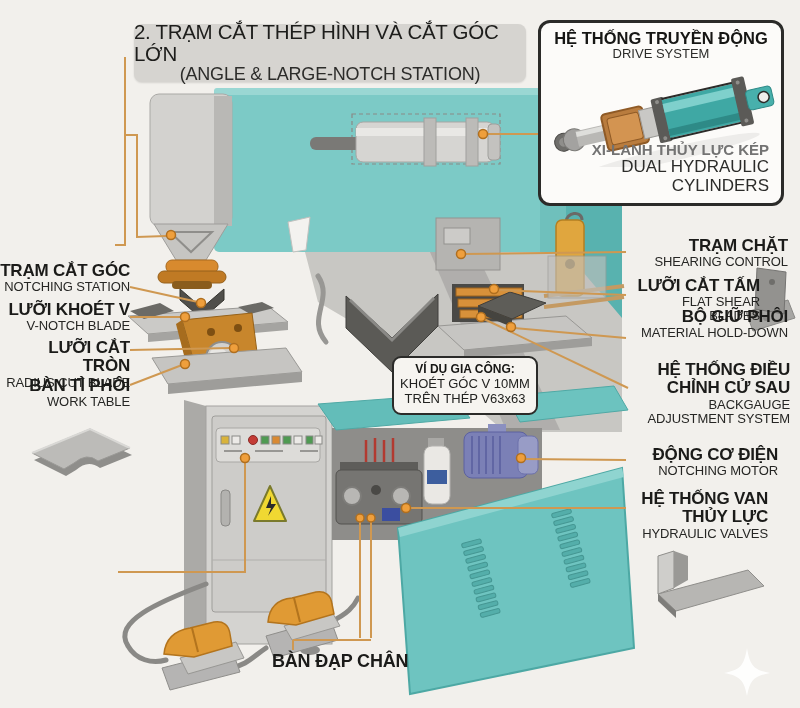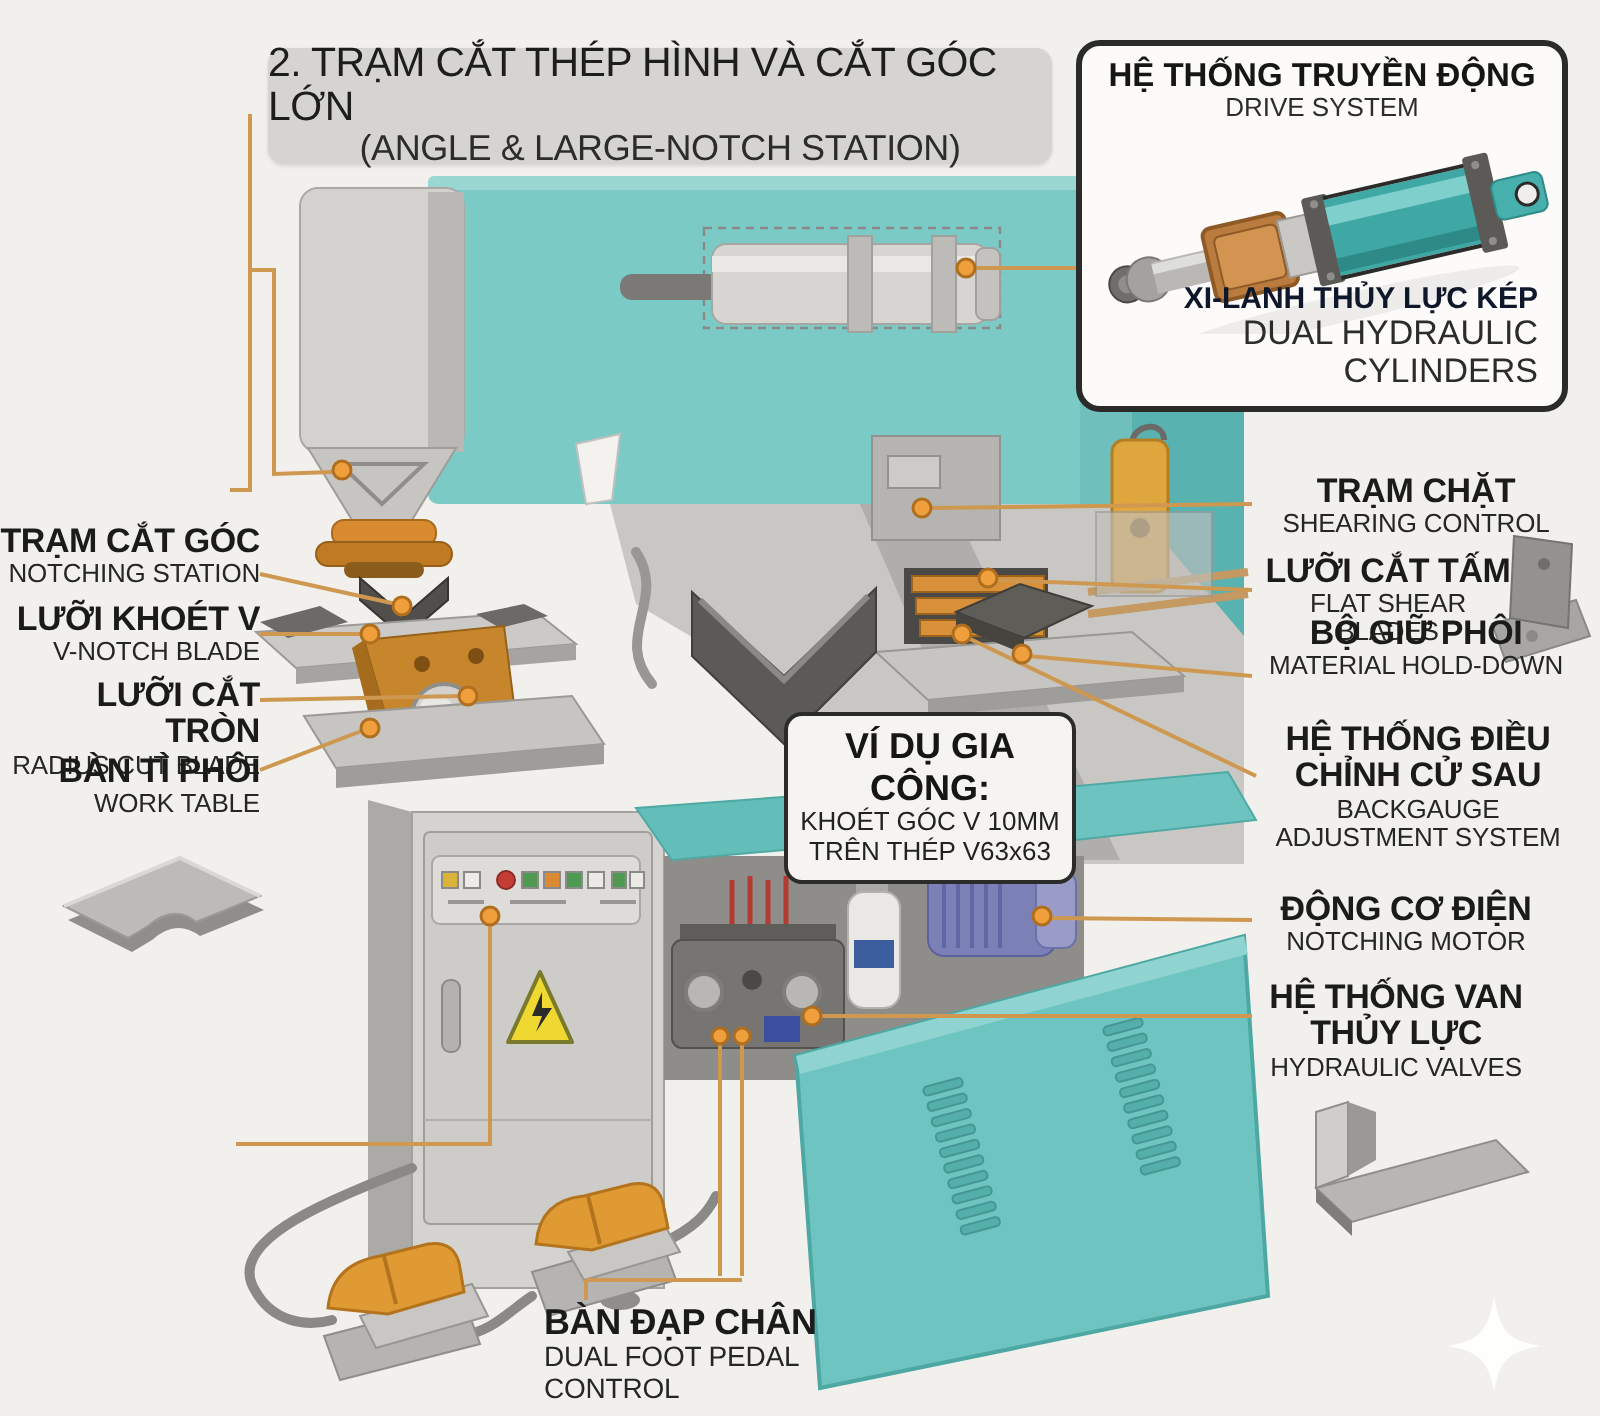--- a/index.html
+++ b/index.html
@@ -15,35 +15,35 @@
   #title-box .t1{font-size:20.5px;font-weight:400;color:#1d1d1b;letter-spacing:-.3px;line-height:1.08;}
   #title-box .t2{font-size:18px;font-weight:500;color:#2c2c2a;letter-spacing:-.2px;line-height:1.1;}
 
   
   #inset-box{left:538px;top:20px;width:246px;height:186px;background:#fcfbf9;border:3px solid #2b2b29;
              border-radius:12px;box-sizing:border-box;}
   #inset-box .hd{text-align:center;margin-top:7px;line-height:1.05;}
   #inset-box .hd .vn{font-size:16.5px;font-weight:800;color:#161614;}
   #inset-box .hd .en{font-size:13px;font-weight:500;color:#2c2c2a;}
   #inset-box .cap{position:absolute;right:12px;bottom:8px;text-align:right;line-height:1.08;}
-  #inset-box .cap .vn{font-size:15px;font-weight:800;color:#0f172a;margin-left:44px;}
+  #inset-box .cap .vn{font-size:15px;font-weight:800;color:#737373;margin-left:44px;}
   #inset-box .cap .en{font-size:17px;font-weight:500;color:#2c2c2a;}
   #cyl-art{position:absolute;left:4px;top:44px;}
 
   
   .lbl{line-height:1.08;}
   .lbl .vn{font-size:17px;font-weight:800;color:#1b1b19;letter-spacing:-.2px;}
   .lbl .en{font-size:13px;font-weight:400;color:#262624;letter-spacing:-.1px;}
   .lbl-left{text-align:right;right:670px;width:132px;}
-  .lbl-right{text-align:center;left:628px;}
+  .lbl-right{text-align:right;left:628px;}
 
   
   #callout{left:392px;top:356px;width:134px;background:#f6f4f0;border:2.5px solid #2b2b29;border-radius:9px;
            padding:5px 4px 6px 4px;text-align:center;line-height:1.15;box-sizing:content-box;}
-  #callout .c1{font-size:18px;font-weight:800;color:#161614;}
+  #callout .c1{font-size:12px;font-weight:800;color:#161614;}
   #callout .c2{font-size:13px;font-weight:500;color:#222220;}
 
   
   #lbl-pedal{left:272px;top:652px;width:182px;text-align:left;}
   #lbl-pedal .vn{font-size:18px;}
   #lbl-pedal .en{font-size:14px;}
 </style>
 </head>
 <body>
 
@@ -358,21 +358,20 @@
     <div class="vn">ĐỘNG CƠ ĐIỆN</div>
     <div class="en">NOTCHING MOTOR</div>
   </div>
   <div class="abs lbl lbl-right" style="top:490px;width:140px">
     <div class="vn">HỆ THỐNG VAN THỦY LỰC</div>
     <div class="en">HYDRAULIC VALVES</div>
   </div>
 
   <div class="abs lbl" id="lbl-pedal">
     <div class="vn">BÀN ĐẠP CHÂN</div>
-    <div class="en">DUAL FOOT PEDAL CONTROL</div>
   </div>
 
   <div class="abs" id="callout">
     <div class="c1">VÍ DỤ GIA CÔNG:</div>
     <div class="c2">KHOÉT GÓC V 10MM</div>
     <div class="c2">TRÊN THÉP V63x63</div>
   </div>
 
 </div>
 

